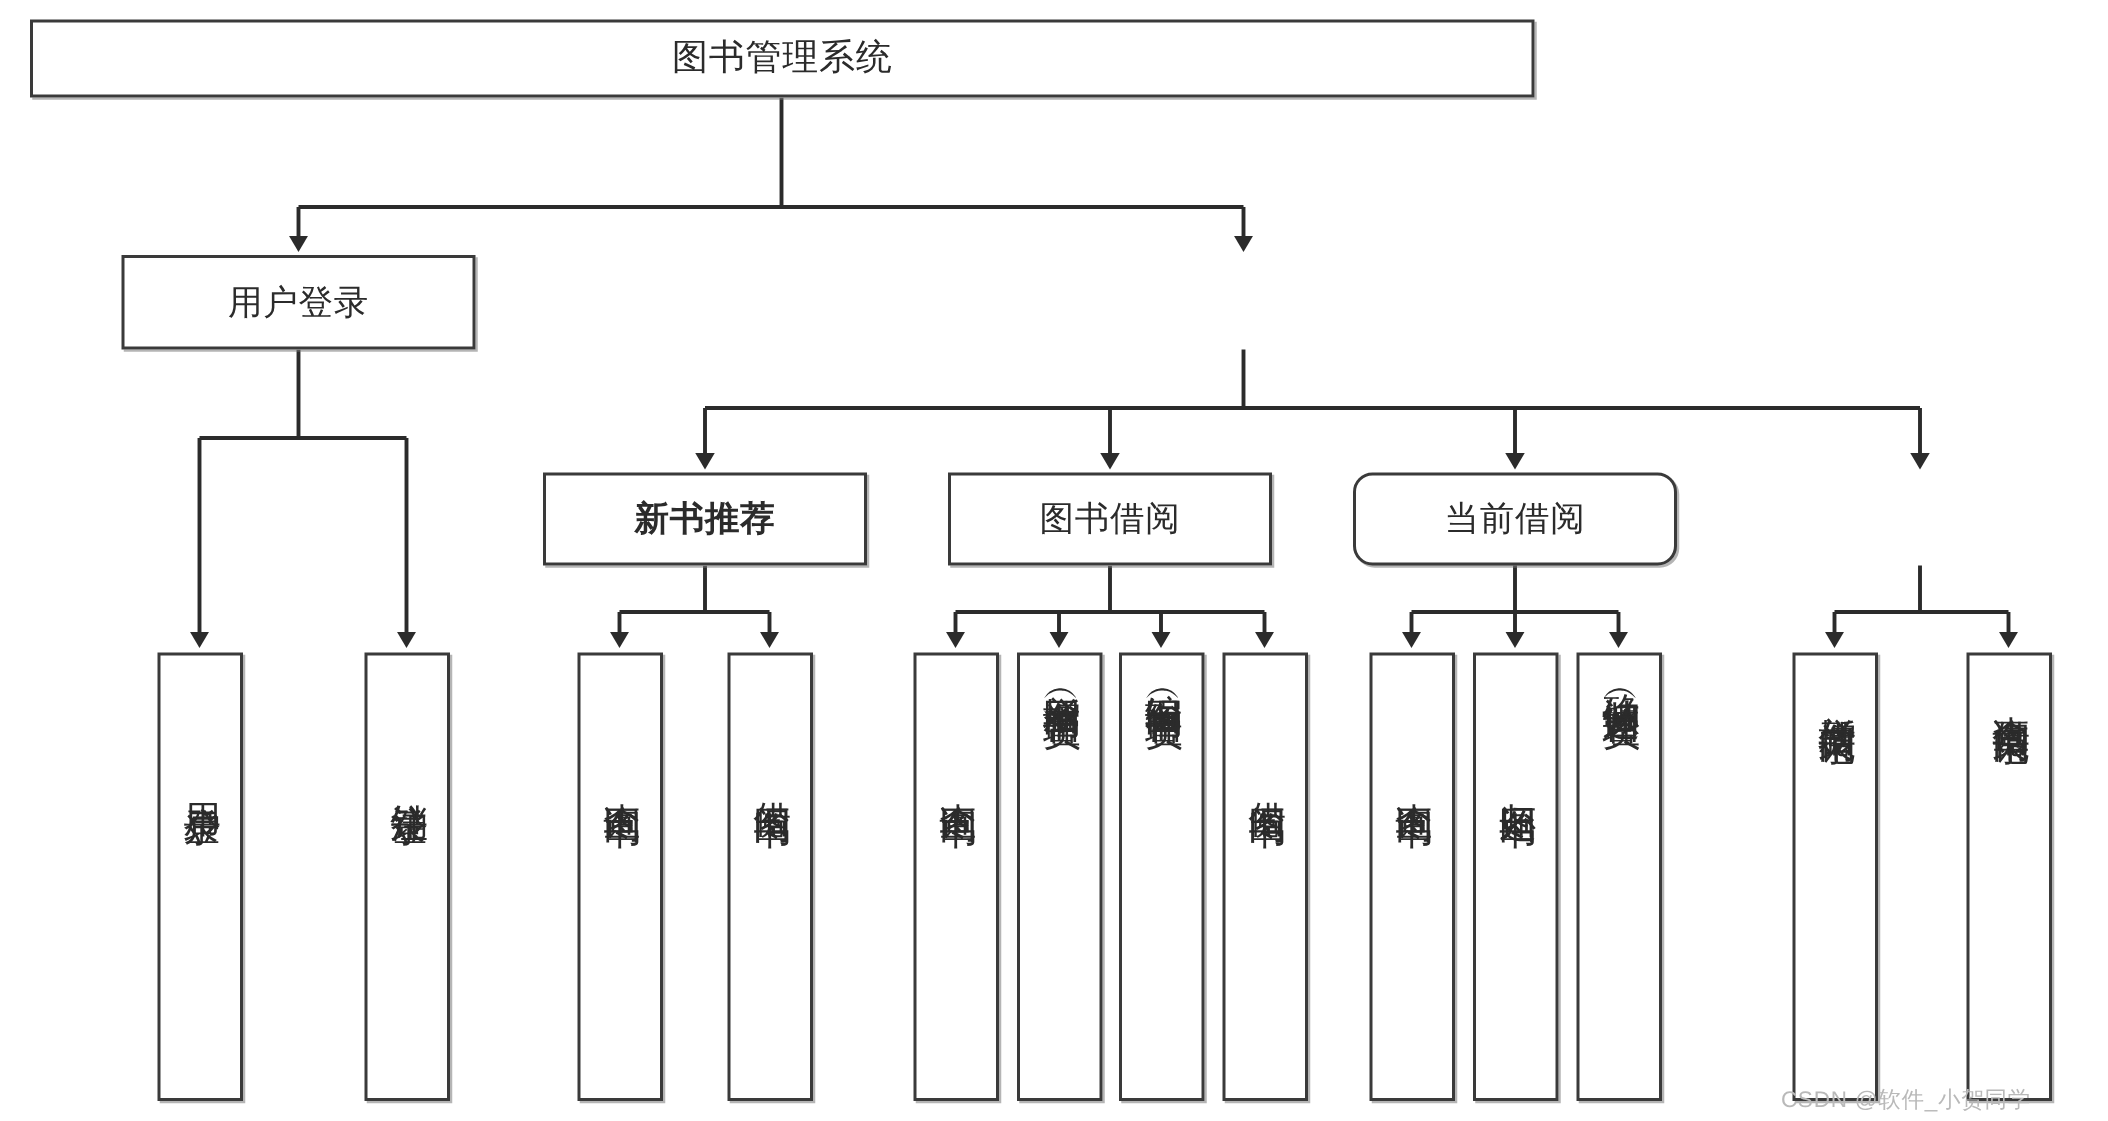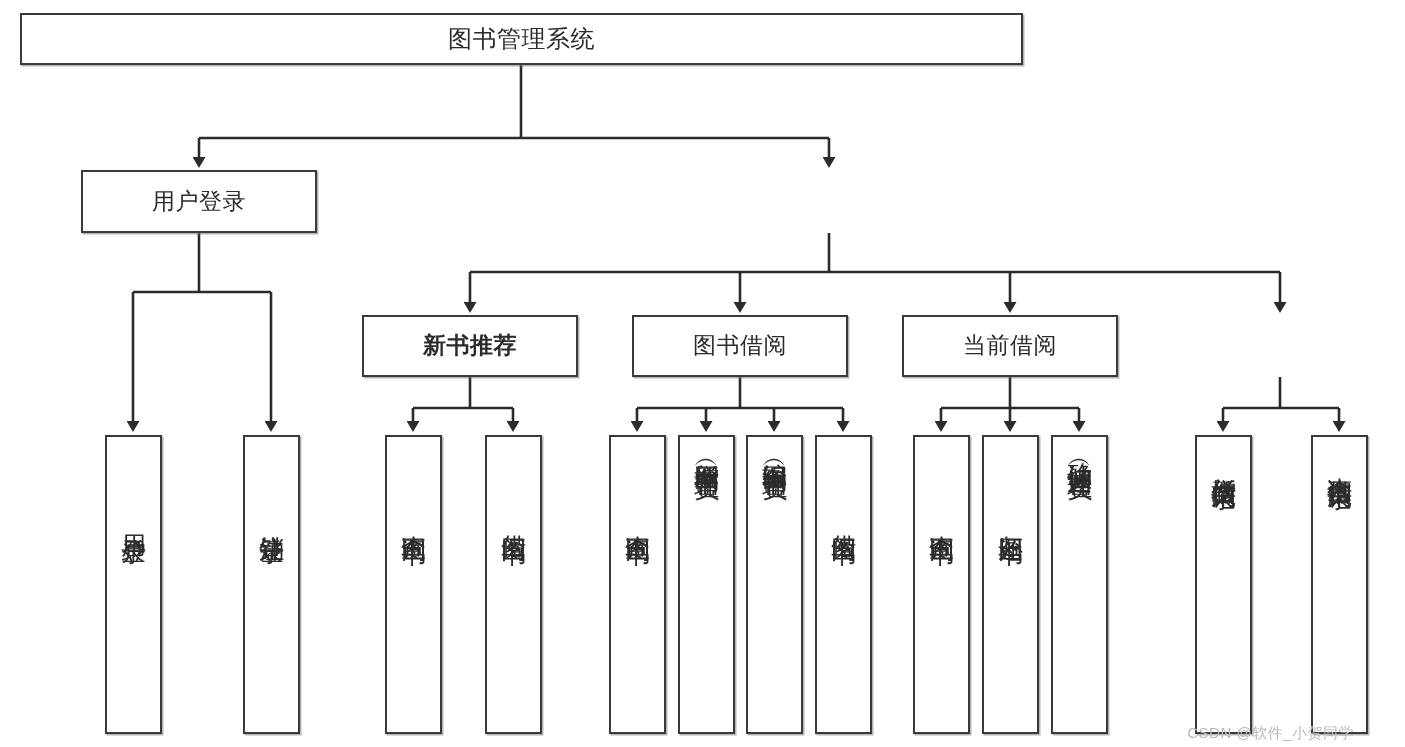--- a/index.html
+++ b/index.html
@@ -119,21 +119,21 @@
   <div class="node" style="left:81px;top:170px;width:236px;height:63px;">
     <span class="lbl">用户登录</span>
   </div>
 
   <div class="node" style="left:362px;top:315px;width:216px;height:62px;font-weight:bold;">
     <span class="lbl">新书推荐</span>
   </div>
   <div class="node" style="left:632px;top:315px;width:216px;height:62px;">
     <span class="lbl">图书借阅</span>
   </div>
-  <div class="node" style="left:902px;top:315px;width:216px;height:62px;">
+  <div class="node" style="left:902px;top:315px;width:216px;height:62px;border-radius:13px;">
     <span class="lbl">当前借阅</span>
   </div>
 
   <div class="node leaf pad-mid" style="left:105px;top:435px;width:57px;height:299px;">
     <span class="lbl">用户登录</span>
   </div>
   <div class="node leaf pad-mid" style="left:243px;top:435px;width:57px;height:299px;">
     <span class="lbl">注销登录</span>
   </div>
 

